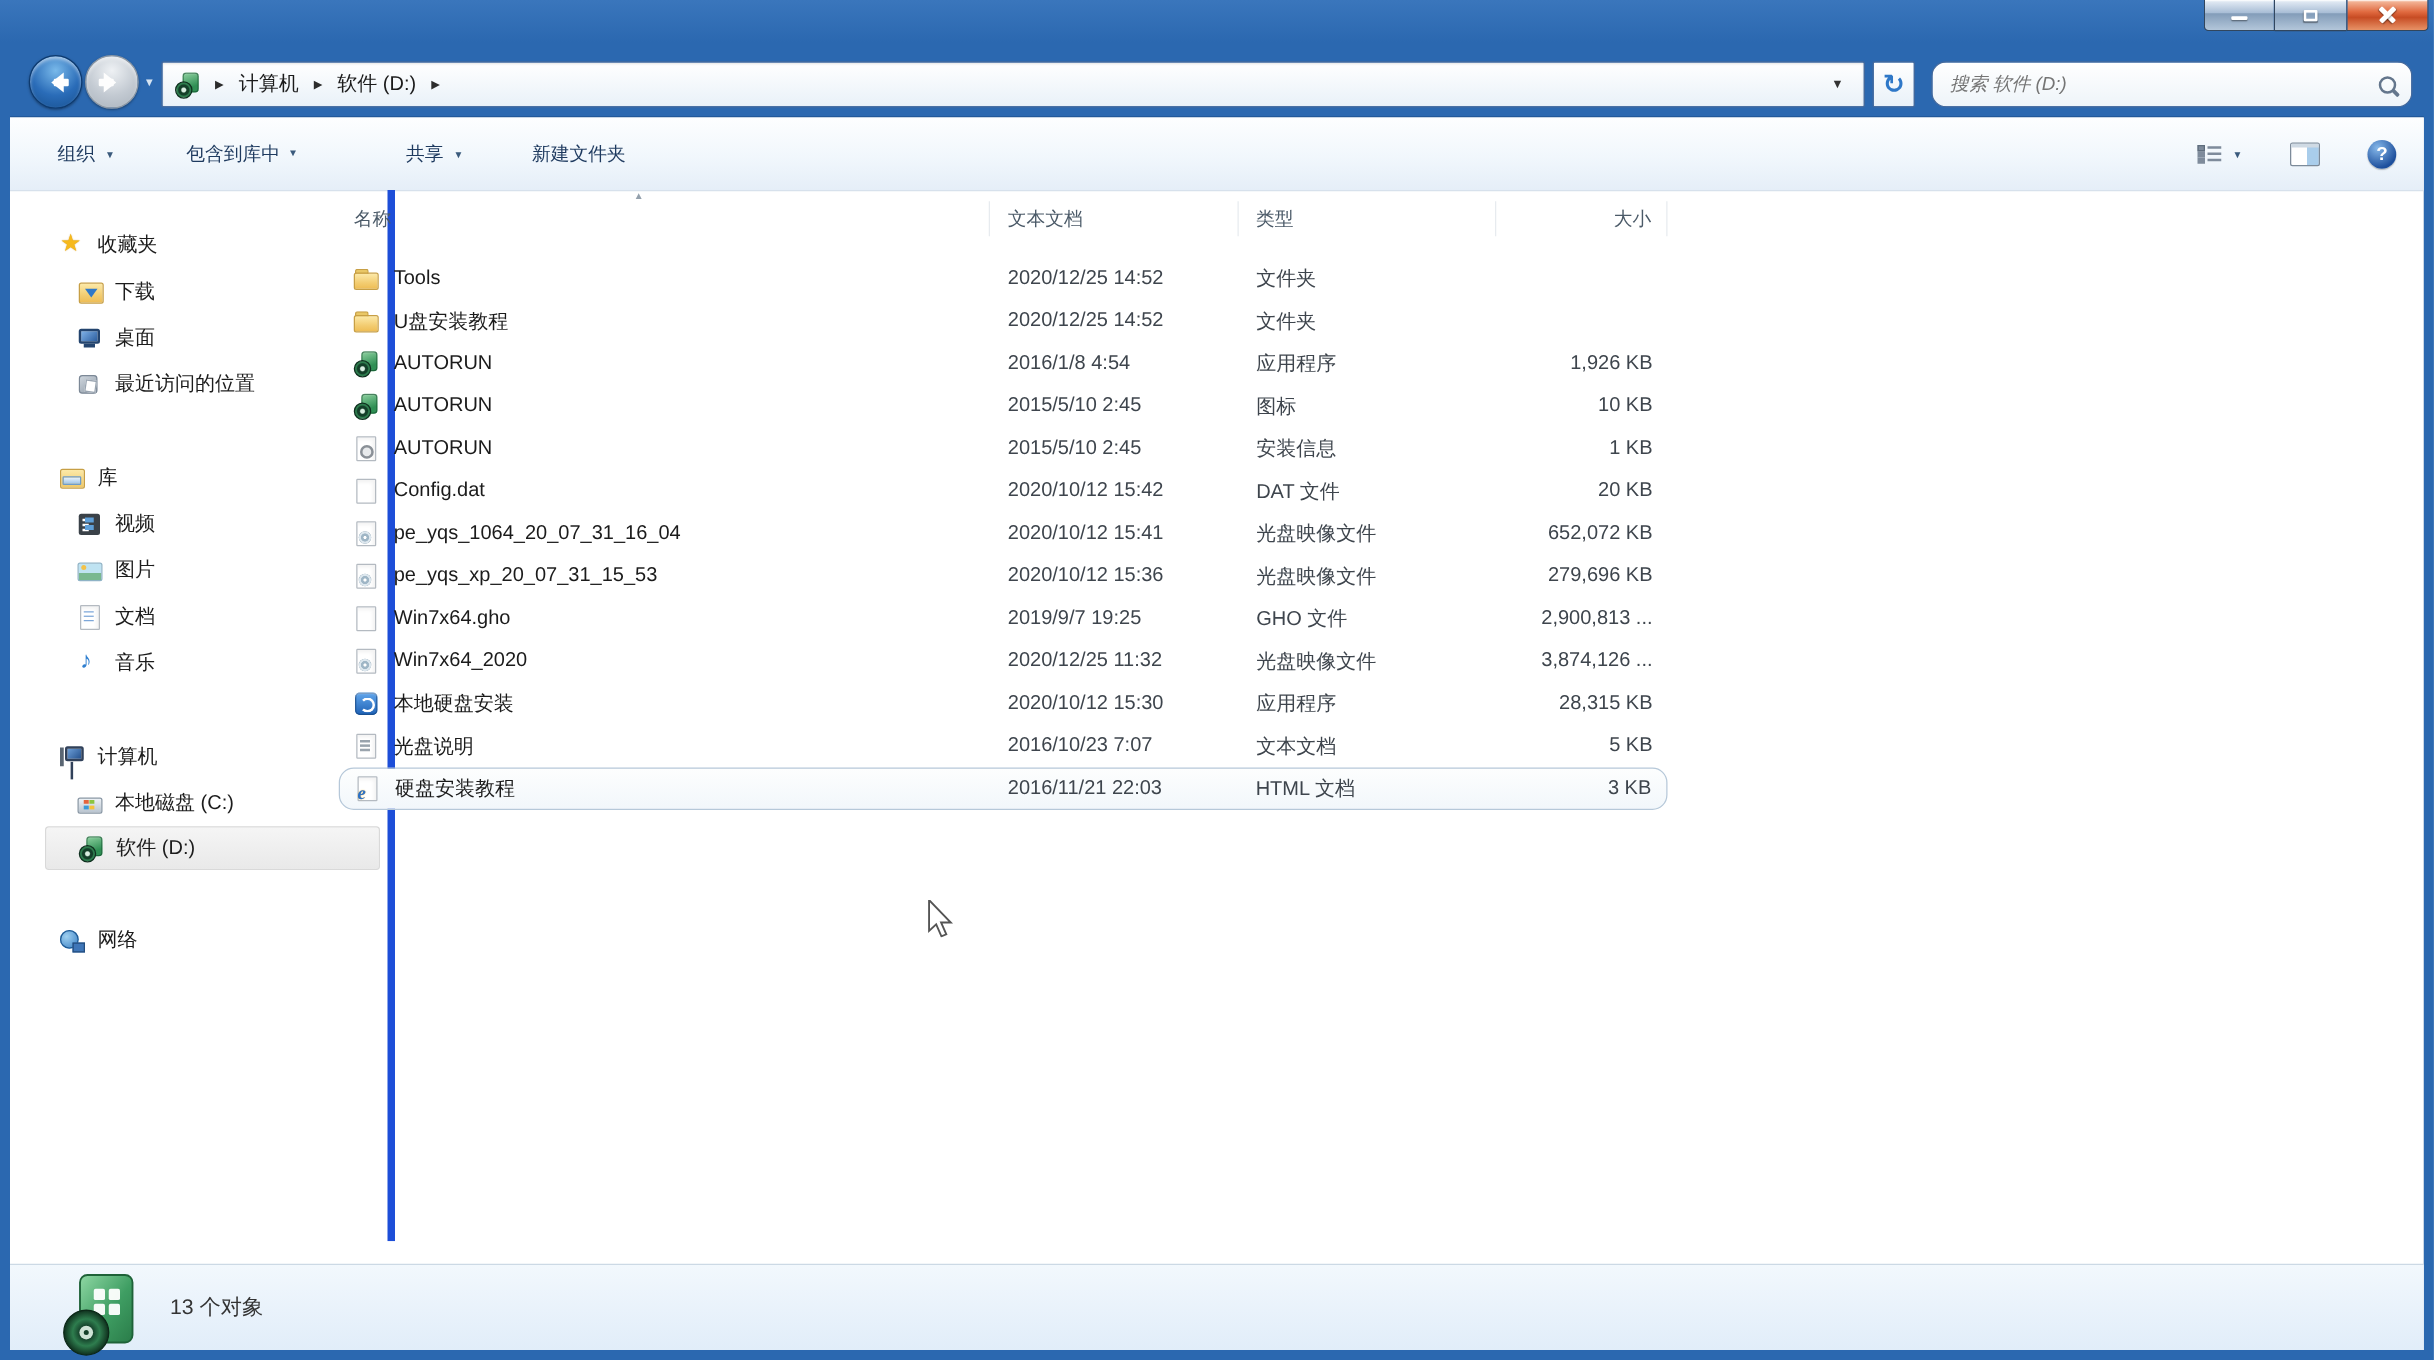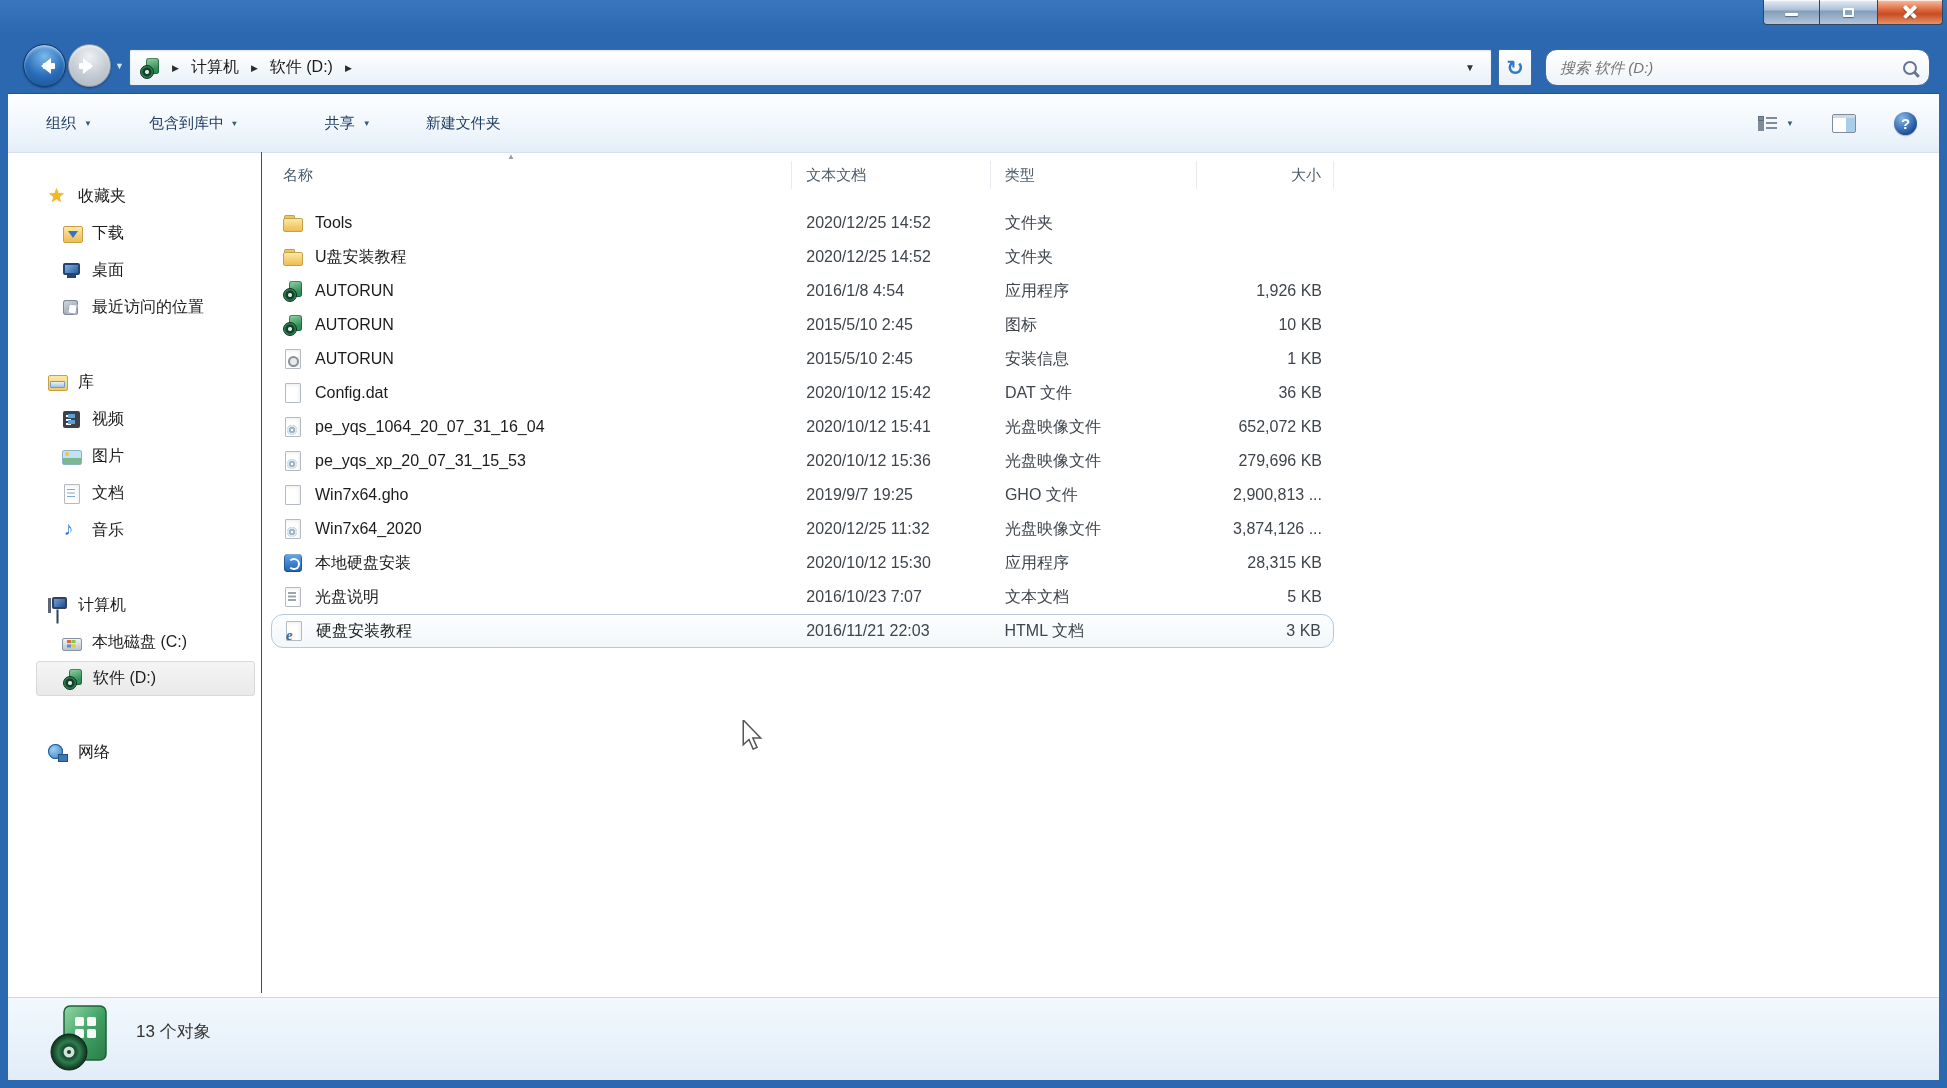--- a/index.html
+++ b/index.html
@@ -76,21 +76,21 @@
   .i-preview{position:relative;width:22px;height:17px;border:1px solid #7d8b9a;border-radius:2px;cursor:pointer;
       background:linear-gradient(90deg,#ffffff 58%,#a9cdeb 58%)}
   .i-preview::before{content:"";position:absolute;left:0;right:0;top:0;height:3px;background:#cfdae4}
   .i-help{position:relative;width:23px;height:23px;border-radius:50%;cursor:pointer;
       background:radial-gradient(circle at 35% 28%,#86b8ea,#1d4f9c 72%);
       color:#fff;font-weight:bold;font-size:15px;text-align:center;line-height:23px;box-shadow:0 1px 1px rgba(0,0,0,.25)}
   .i-help::after{content:"?"}
 
   
   .main{position:absolute;left:0;right:0;top:58px;bottom:87px;overflow:hidden}
-  .sidebar{position:absolute;left:0;top:0;bottom:0;width:254px;border-right:1px solid #1d4ed8;padding-top:26px;box-sizing:border-box}
+  .sidebar{position:absolute;left:0;top:0;bottom:0;width:308px;border-right:6px solid #1d4ed8;padding-top:26px;box-sizing:border-box}
   .sb-group{margin-bottom:38px}
   .sb-row{height:37px;display:flex;align-items:center;gap:10px;font-size:16px;color:#1c1c1c;cursor:pointer;box-sizing:border-box}
   .sb-head{padding-left:40px}
   .sb-item{padding-left:54px}
   .sb-item.sel{margin:0 6px 0 28px;padding-left:26px;background:linear-gradient(180deg,#f5f5f5,#e9e9e9);
       border:1px solid #d9d9d9;border-radius:3px;height:35px}
 
   .filelist{position:absolute;left:263px;right:0;top:0;bottom:0}
   .header-row{display:flex;height:38px;margin-top:4px;align-items:center;font-size:15px;color:#4b5a68;position:relative;width:1063px}
   .hcell{box-sizing:border-box;height:28px;display:flex;align-items:center;border-right:1px solid #e7ebef;cursor:pointer}
@@ -102,21 +102,21 @@
   .c3{width:146px;justify-content:flex-end;padding-right:12px}
   .rows{margin-top:12px}
   .frow{display:flex;height:34px;align-items:center;font-size:16px;color:#1b1b1b;width:1063px;box-sizing:border-box;cursor:pointer}
   .frow .cell{box-sizing:border-box;display:flex;align-items:center;height:100%}
   .frow .c0{gap:12px}
   .frow .c1,.frow .c2{color:#3e454d}
   .frow .c3{color:#3e454d;justify-content:flex-end}
   .frow.sel{border:1px solid #b6c8d9;border-radius:12px;background:linear-gradient(180deg,#fdfefe,#f2f7fb)}
 
   
-  .details{position:absolute;left:0;right:0;bottom:0;height:83px;box-sizing:border-box;
+  .details{position:absolute;left:0;right:0;bottom:0;height:69px;box-sizing:border-box;
       background:linear-gradient(180deg,#f2f8fd,#e1edf9);border-top:1px solid #ccd9e5;
       display:flex;align-items:flex-start;padding:6px 0 0 40px;gap:24px}
   .details-text{margin-top:16px;font-size:17px;color:#333}
 
   
   .icon{position:relative;width:20px;height:20px;flex:none;display:inline-block}
   
   .i-folder-icon::before{content:"";position:absolute;left:1px;top:2px;width:9px;height:4px;background:#e9c766;border:1px solid #c79f45;border-bottom:none;border-radius:2px 2px 0 0}
   .i-folder-icon::after{content:"";position:absolute;left:0;top:5px;width:18px;height:12px;border:1px solid #c79f45;border-radius:2px;background:linear-gradient(180deg,#fce9a8,#f3cd72 60%,#eebd55)}
   
@@ -351,21 +351,21 @@
               <div class="cell c2">安装信息</div>
               <div class="cell c3">1 KB</div>
             </div>
             <div class="frow">
               <div class="cell c0">
                 <span class="icon i-blank-file-icon"></span>
                 <span>Config.dat</span>
               </div>
               <div class="cell c1">2020/10/12 15:42</div>
               <div class="cell c2">DAT 文件</div>
-              <div class="cell c3">36 KB</div>
+              <div class="cell c3">20 KB</div>
             </div>
             <div class="frow">
               <div class="cell c0">
                 <span class="icon i-disc-image-icon"></span>
                 <span>pe_yqs_1064_20_07_31_16_04</span>
               </div>
               <div class="cell c1">2020/10/12 15:41</div>
               <div class="cell c2">光盘映像文件</div>
               <div class="cell c3">652,072 KB</div>
             </div>

